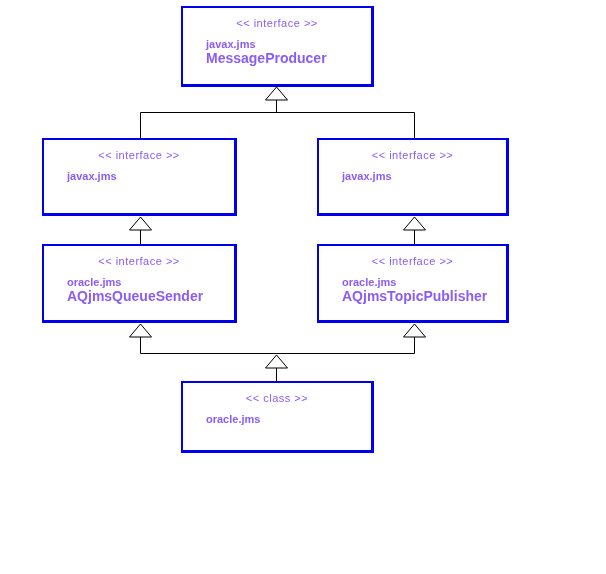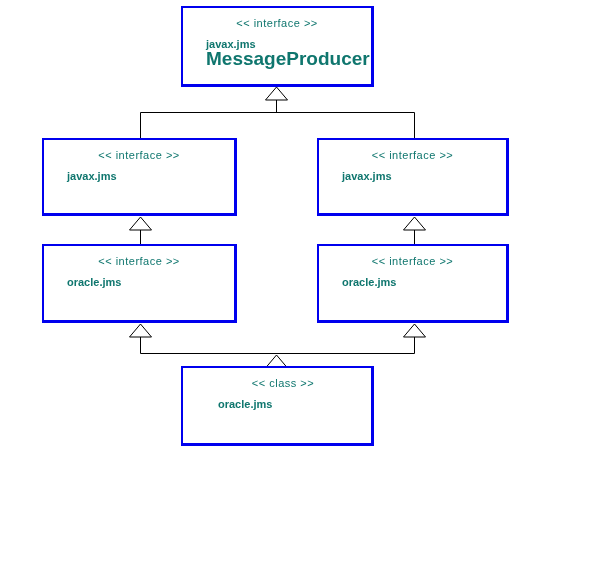--- a/index.html
+++ b/index.html
@@ -21,51 +21,51 @@
     top: 0;
     pointer-events: none;
   }
   .uml-box {
     position: absolute;
     box-sizing: border-box;
     background: #ffffff;
     border: 2px solid #0000ee;
     border-right-width: 3px;
     border-bottom-width: 3px;
-    color: #0f766e;
+    color: #8b5cf6;
   }
   .stereotype {
     text-align: center;
     font-size: 11px;
     margin-top: 9px;
     letter-spacing: 0.5px;
     white-space: nowrap;
   }
   .box-body {
     margin: 9px 8px 0 23px;
   }
   .pkg {
     font-size: 11px;
     font-weight: bold;
     line-height: 12px;
     white-space: nowrap;
   }
   .cls {
-    font-size: 19px;
+    font-size: 14px;
     font-weight: bold;
     line-height: 17px;
     white-space: nowrap;
   }
   
   #node-0 { left: 181px; top: 6px;   width: 193px; height: 81px; }
   #node-1 { left: 42px;  top: 138px; width: 195px; height: 78px; }
   #node-2 { left: 317px; top: 138px; width: 192px; height: 78px; }
   #node-3 { left: 42px;  top: 244px; width: 195px; height: 79px; }
   #node-4 { left: 317px; top: 244px; width: 192px; height: 79px; }
-  #node-5 { left: 181px; top: 366px; width: 193px; height: 80px; padding-left: 12px; }
+  #node-5 { left: 181px; top: 381px; width: 193px; height: 72px; }
 </style>
 </head>
 <body>
 
 <div class="canvas">
 
   <svg class="connectors" width="606" height="574" viewBox="0 0 606 574">
     <g stroke="#000000" stroke-width="1" fill="none">
 
       <path d="M276.5 100 L276.5 112.5 M140.5 112.5 L414.5 112.5 M140.5 112.5 L140.5 138 M414.5 112.5 L414.5 138"></path>
@@ -105,27 +105,29 @@
     <div class="stereotype">&lt;&lt; interface &gt;&gt;</div>
     <div class="box-body">
       <div class="pkg">javax.jms</div>
     </div>
   </div>
 
   <div class="uml-box" id="node-3">
     <div class="stereotype">&lt;&lt; interface &gt;&gt;</div>
     <div class="box-body">
       <div class="pkg">oracle.jms</div>
+      <div class="cls">AQjmsQueueSender</div>
     </div>
   </div>
 
   <div class="uml-box" id="node-4">
     <div class="stereotype">&lt;&lt; interface &gt;&gt;</div>
     <div class="box-body">
       <div class="pkg">oracle.jms</div>
+      <div class="cls">AQjmsTopicPublisher</div>
     </div>
   </div>
 
   <div class="uml-box" id="node-5">
     <div class="stereotype">&lt;&lt; class &gt;&gt;</div>
     <div class="box-body">
       <div class="pkg">oracle.jms</div>
     </div>
   </div>
 

